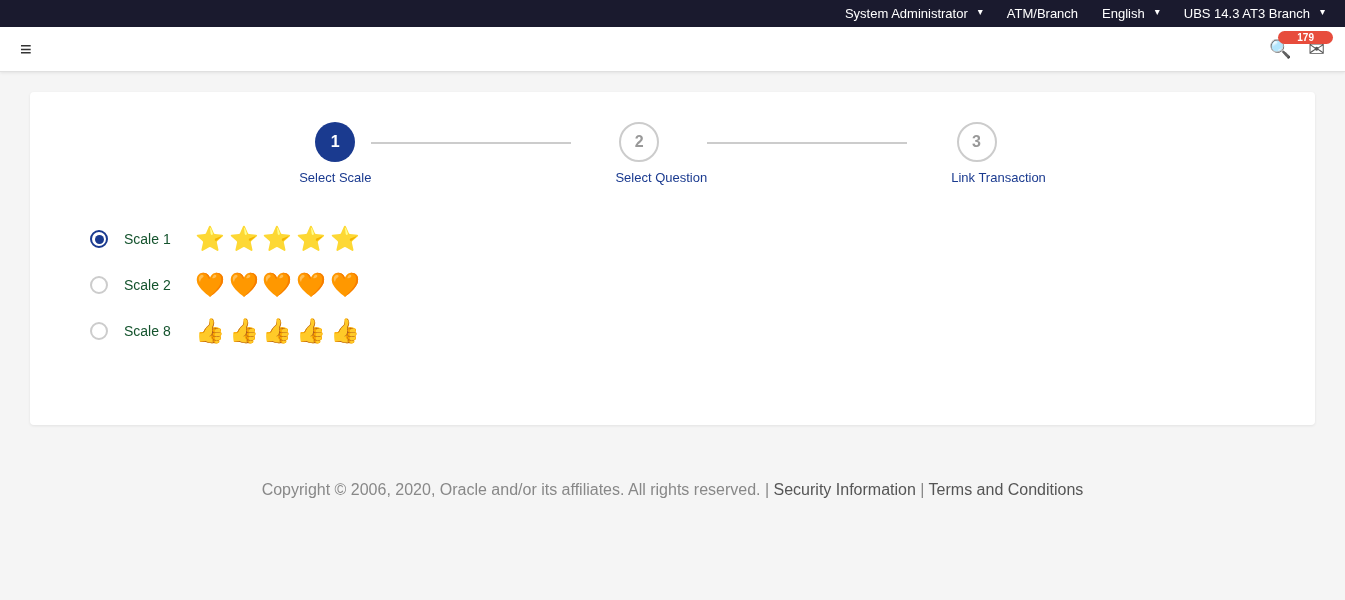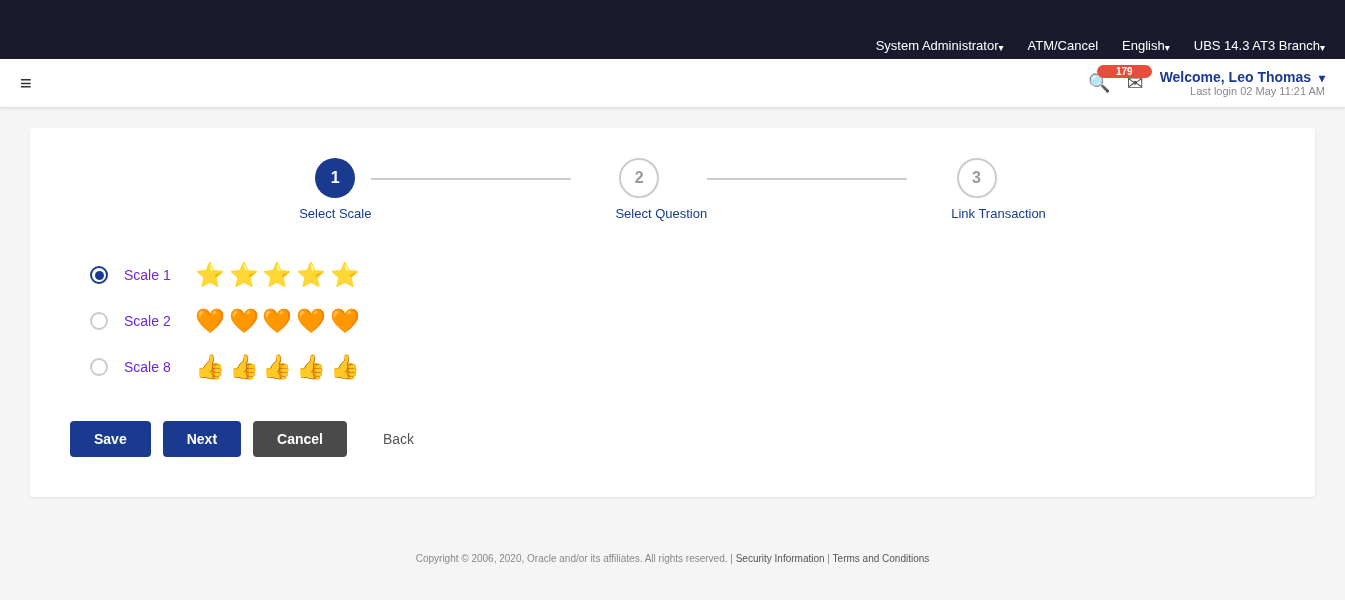--- a/index.html
+++ b/index.html
@@ -11,24 +11,23 @@
       color: #fff;
       display: flex;
       justify-content: flex-end;
       align-items: center;
       padding: 6px 20px;
       gap: 24px;
       font-size: 13px;
     }
     .top-bar-item {
       display: flex;
-      align-items: flex-end;
-      gap: 0;
-      cursor: pointer;
-      margin-top: 32px;
+      align-items: flex-start;
+      gap: 10px;
+      cursor: pointer;
     }
     .top-bar-item .chevron { font-size: 10px; }
 
     
     .header {
       background: #fff;
       display: flex;
       align-items: center;
       justify-content: space-between;
       padding: 10px 20px;
@@ -207,21 +206,21 @@
       border-color: #1a3a8f;
     }
     .radio-inner {
       width: 9px;
       height: 9px;
       border-radius: 50%;
       background: #1a3a8f;
     }
     .scale-label {
       font-size: 14px;
-      color: #6d28d9;
+      color: #14532d;
       width: 55px;
     }
     .scale-icons {
       font-size: 24px;
       display: flex;
       gap: 4px;
     }
 
     
     .btn-row {
@@ -249,41 +248,41 @@
     .btn-back {
       background: transparent;
       color: #555;
       font-weight: normal;
     }
 
     
     footer {
       text-align: center;
       padding: 16px;
-      font-size: 10px;
+      font-size: 16px;
       color: #888;
       background: #f5f5f5;
       margin-top: 20px;
     }
     footer a {
       color: #555;
       text-decoration: none;
       cursor: pointer;
     }
   </style>
 </head>
 <body>
 
 <div class="top-bar">
   <div class="top-bar-item">
     <span>System Administrator</span>
     <span class="chevron">▾</span>
   </div>
   <div class="top-bar-item">
-    <span>ATM/Cancel</span>
+    <span>ATM/Branch</span>
   </div>
   <div class="top-bar-item">
     <span>English</span>
     <span class="chevron">▾</span>
   </div>
   <div class="top-bar-item">
     <span>UBS 14.3 AT3 Branch</span>
     <span class="chevron">▾</span>
   </div>
 </div>
@@ -291,27 +290,20 @@
 <div class="header">
   <div class="header-left">
     <div class="hamburger">≡</div>
   </div>
   <div class="header-right">
     <div class="search-icon-btn">🔍</div>
     <div class="mail-btn">
       ✉
       <span class="mail-badge">179</span>
     </div>
-    <div class="user-info">
-      <div class="user-name">
-        <span>Welcome, Leo Thomas</span>
-        <span class="user-chevron">▾</span>
-      </div>
-      <div class="user-last-login">Last login 02 May 11:21 AM</div>
-    </div>
   </div>
 </div>
 
 <div class="page-content">
 
   <div class="card">
 
     <div class="stepper">
       <div class="step-wrapper">
         <div class="step-circle active">
@@ -369,26 +361,20 @@
         <div class="scale-icons">
           <span>👍</span>
           <span>👍</span>
           <span>👍</span>
           <span>👍</span>
           <span>👍</span>
         </div>
       </div>
     </div>
 
-    <div class="btn-row">
-      <button class="btn btn-primary">Save</button>
-      <button class="btn btn-primary">Next</button>
-      <button class="btn btn-secondary">Cancel</button>
-      <button class="btn btn-back">Back</button>
-    </div>
 
   </div>
 </div>
 
 <footer>
   <span>Copyright © 2006, 2020, Oracle and/or its affiliates. All rights reserved.</span>
   |
   <a>Security Information</a>
   |
   <a>Terms and Conditions</a>

